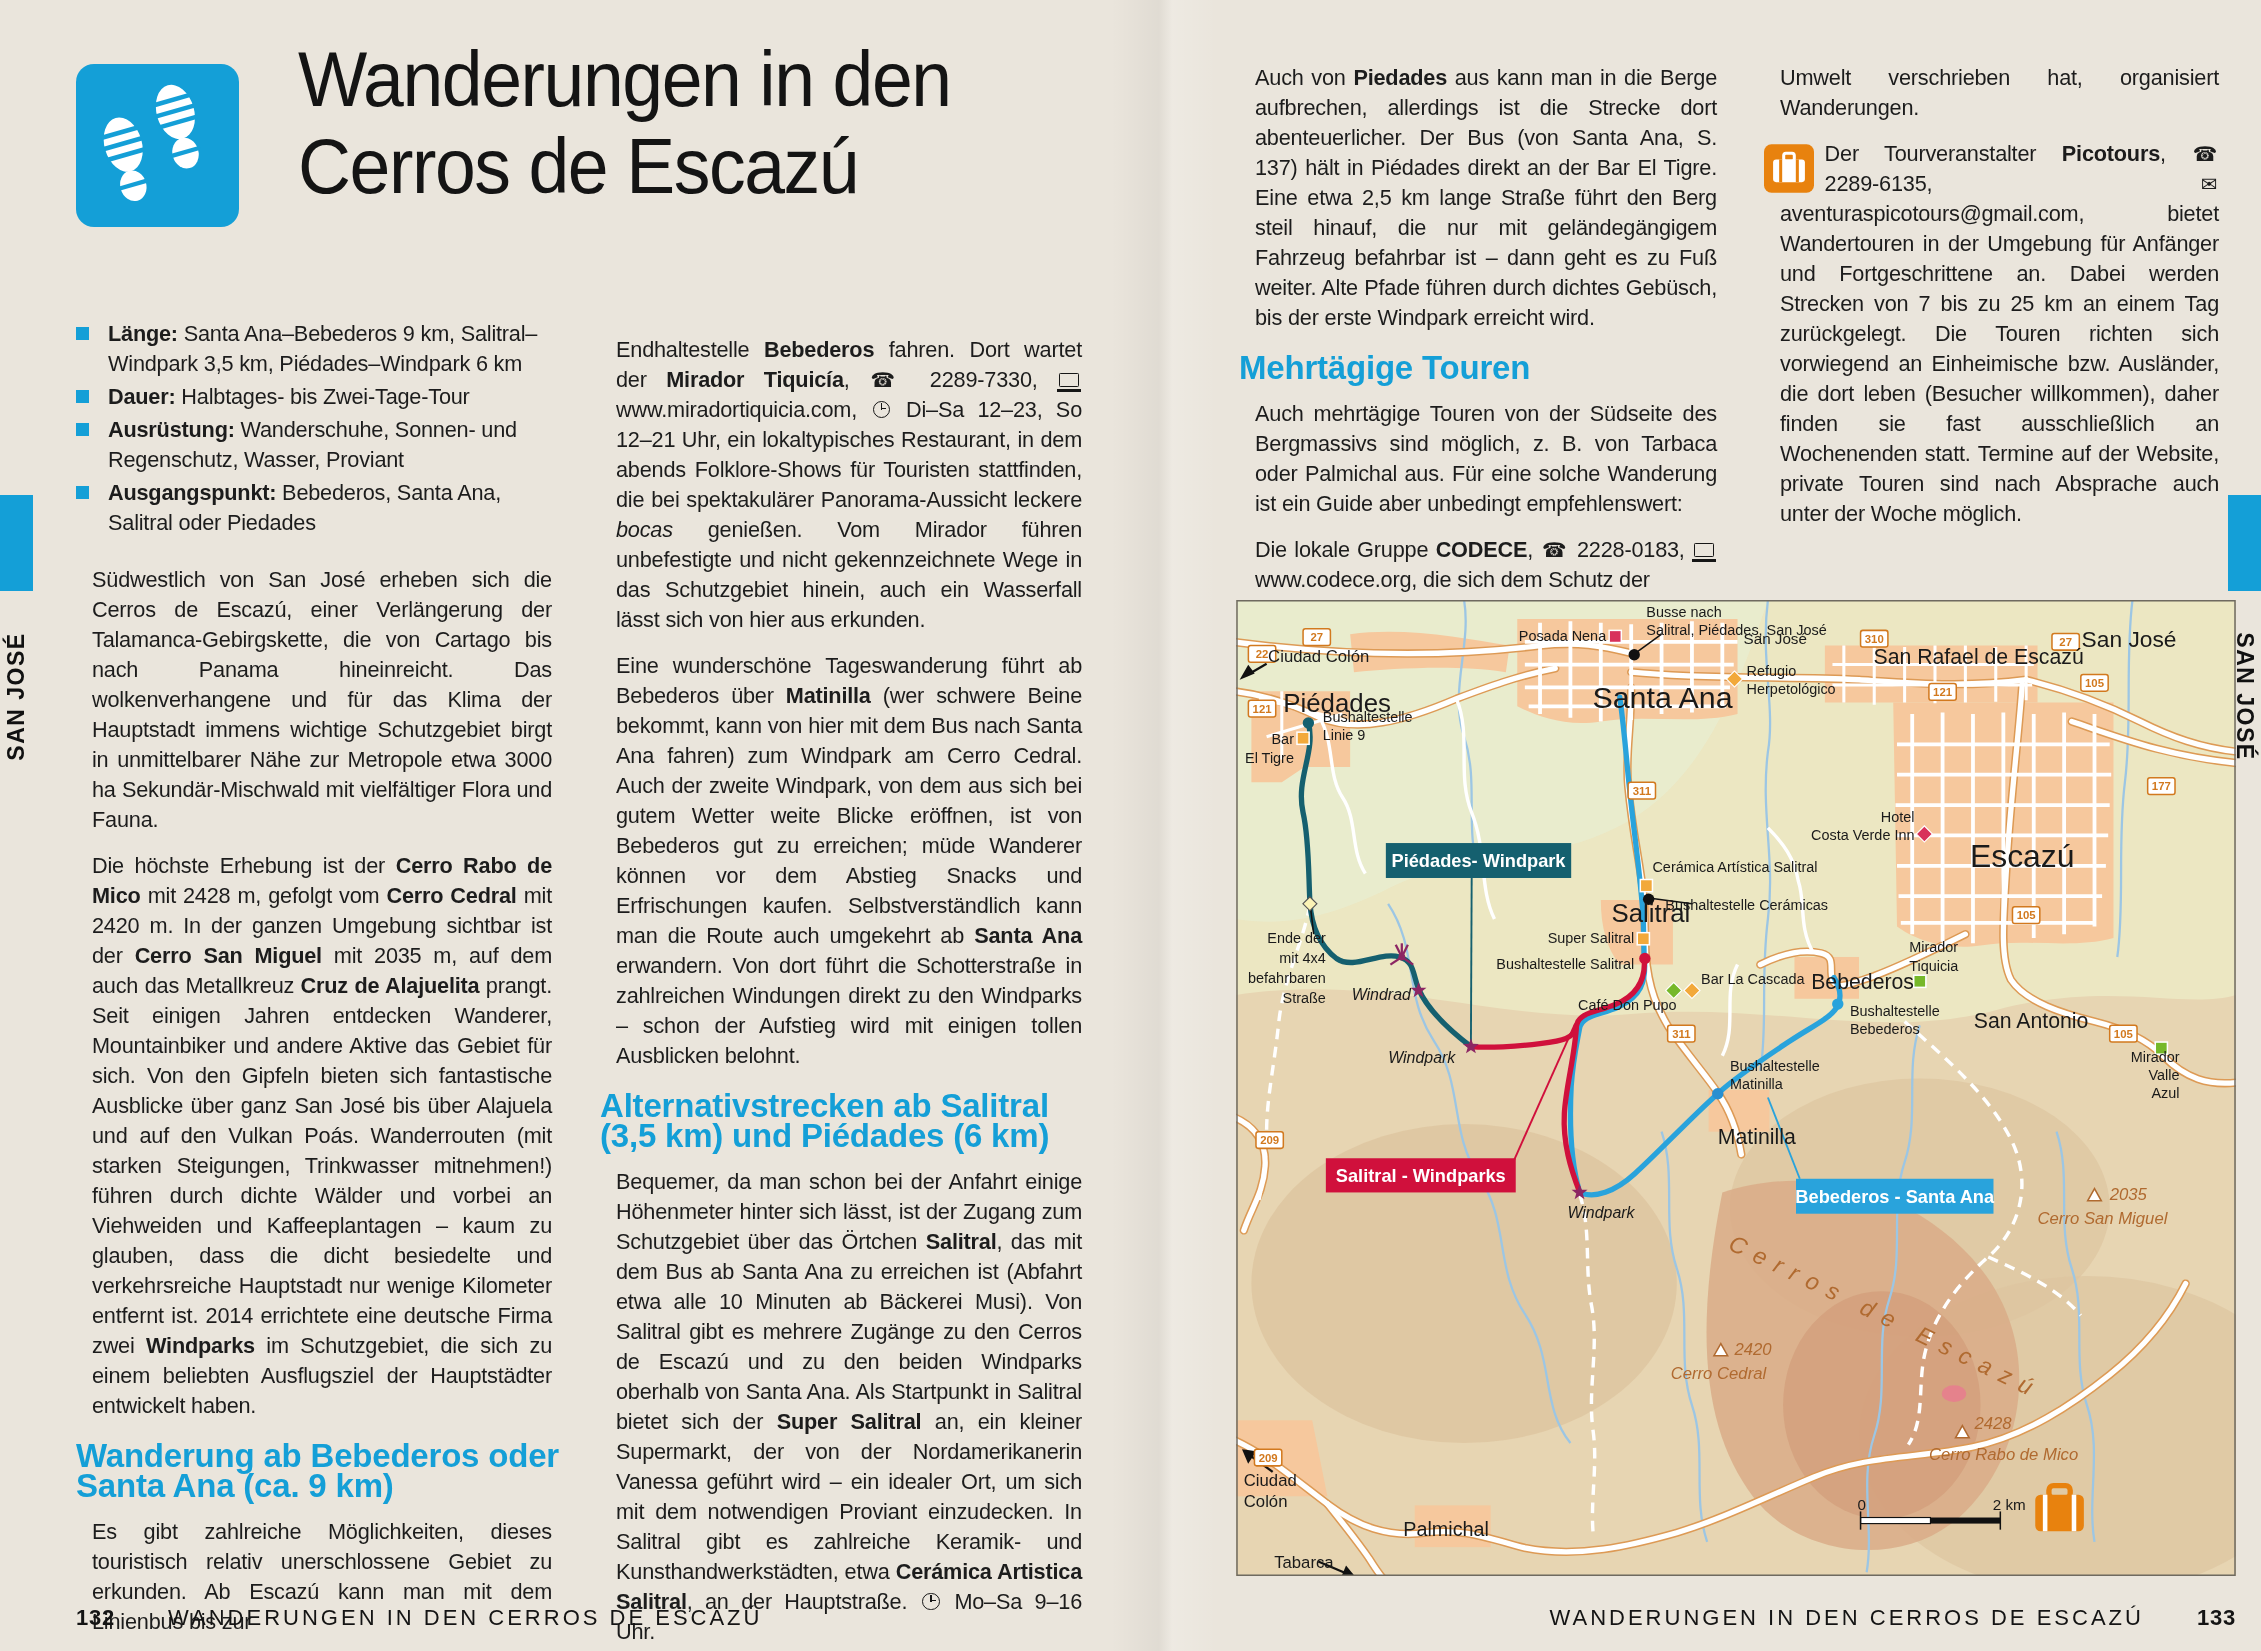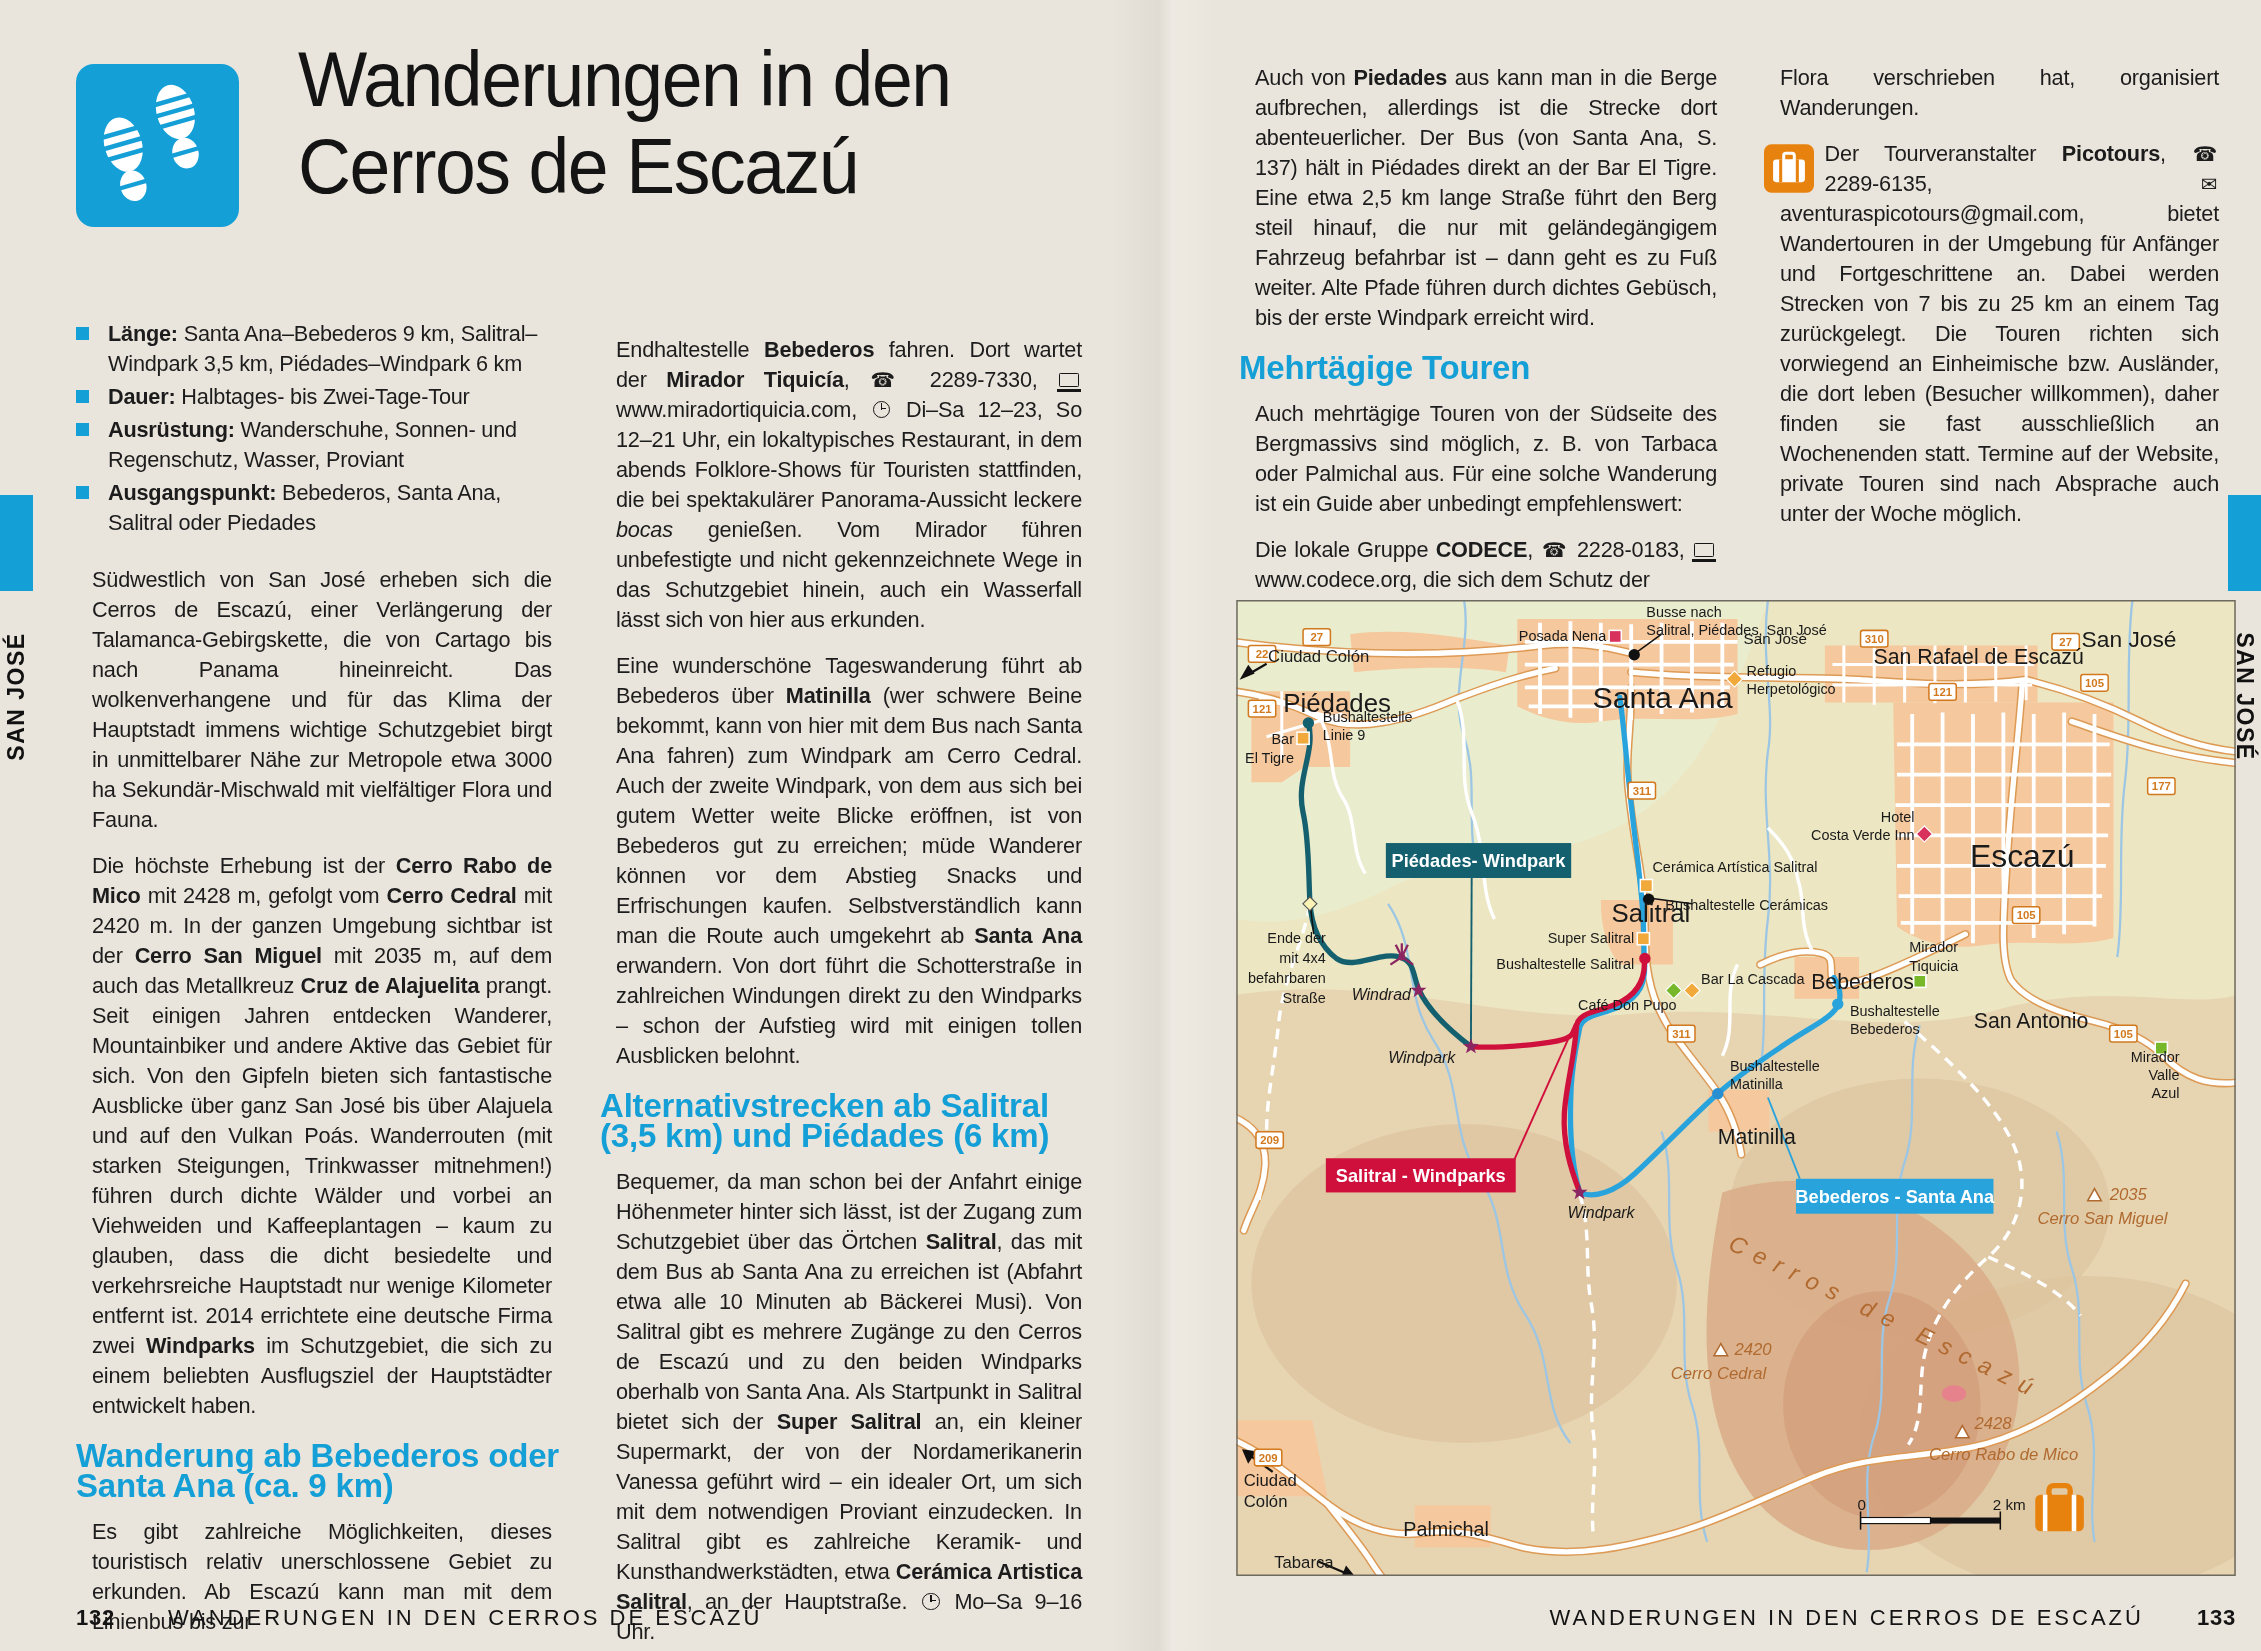--- a/index.html
+++ b/index.html
@@ -142,21 +142,21 @@
   </div>
 
   <div class="col c3">
     <p>Auch von <b>Piedades</b> aus kann man in die Berge aufbrechen, allerdings ist die Strecke dort abenteuerlicher. Der Bus (von Santa Ana, S. 137) hält in Piédades direkt an der Bar El Tigre. Eine etwa 2,5 km lange Straße führt den Berg steil hinauf, die nur mit geländegängigem Fahrzeug befahrbar ist – dann geht es zu Fuß weiter. Alte Pfade führen durch dichtes Gebüsch, bis der erste Windpark erreicht wird.</p>
     <h3>Mehrtägige Touren</h3>
     <p>Auch mehrtägige Touren von der Südseite des Bergmassivs sind möglich, z. B. von Tarbaca oder Palmichal aus. Für eine solche Wanderung ist ein Guide aber unbedingt empfehlenswert:</p>
     <p>Die lokale Gruppe <b>CODECE</b>, <span class="gi">☎</span> 2228-0183, <span class="ic-comp"></span> www.codece.org, die sich dem Schutz der</p>
   </div>
 
   <div class="col c4">
-    <p>Flora verschrieben hat, organisiert Wanderungen.</p>
+    <p>Umwelt verschrieben hat, organisiert Wanderungen.</p>
     <div>
       <span class="badge-suitcase">
         <svg width="50" height="49" viewBox="0 0 66 64">
           <rect x="0" y="0" width="66" height="64" rx="10" fill="#e8820e"></rect>
           <rect x="26" y="12" width="14" height="10" rx="3" fill="none" stroke="#ffffff" stroke-width="4"></rect>
           <rect x="12" y="20" width="42" height="30" rx="4" fill="#ffffff"></rect>
           <rect x="20" y="20" width="4" height="30" fill="#e8820e"></rect>
           <rect x="42" y="20" width="4" height="30" fill="#e8820e"></rect>
         </svg>
       </span>

